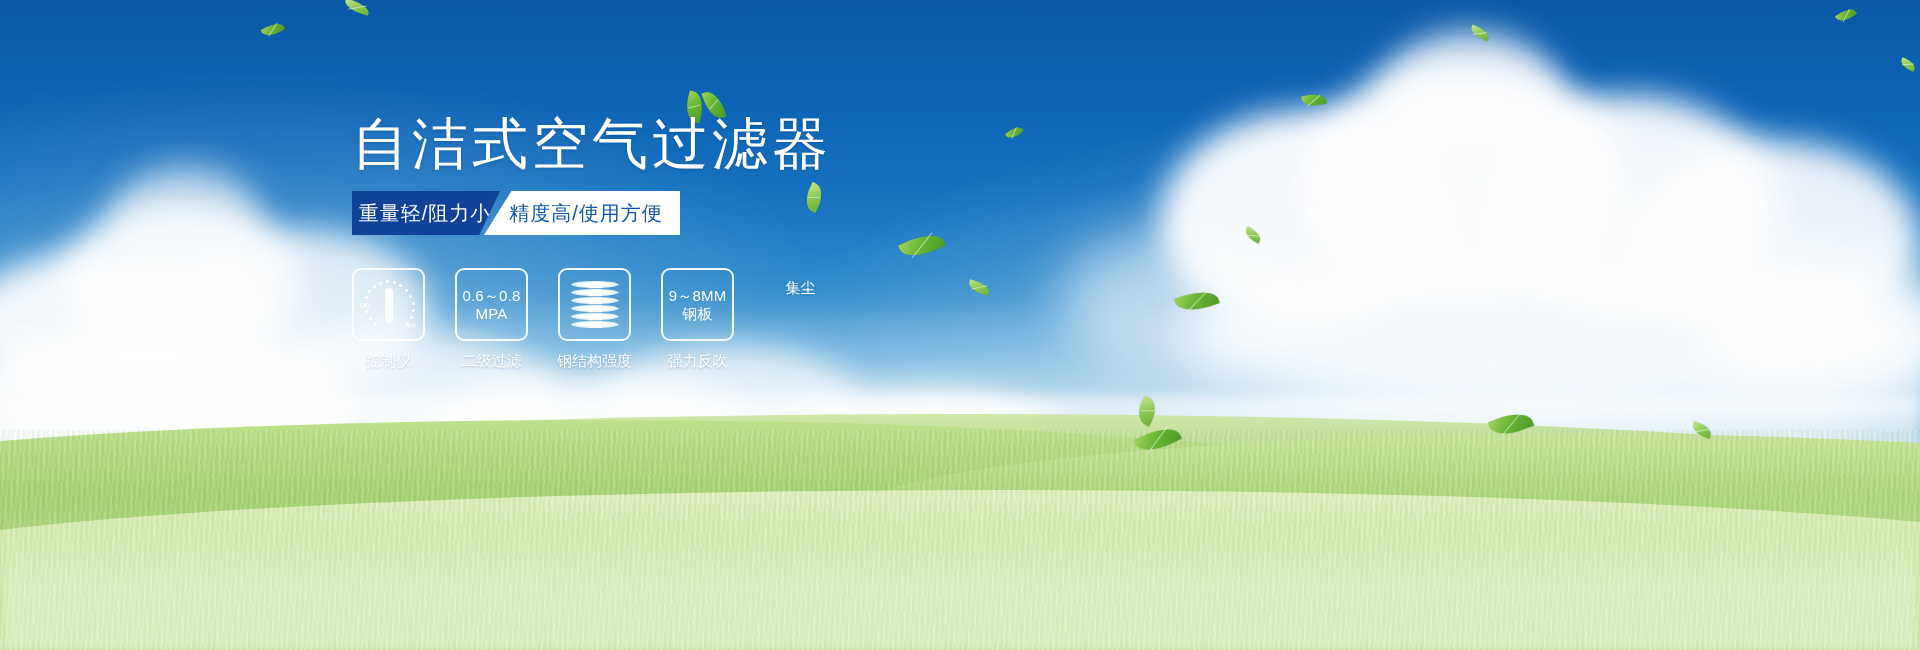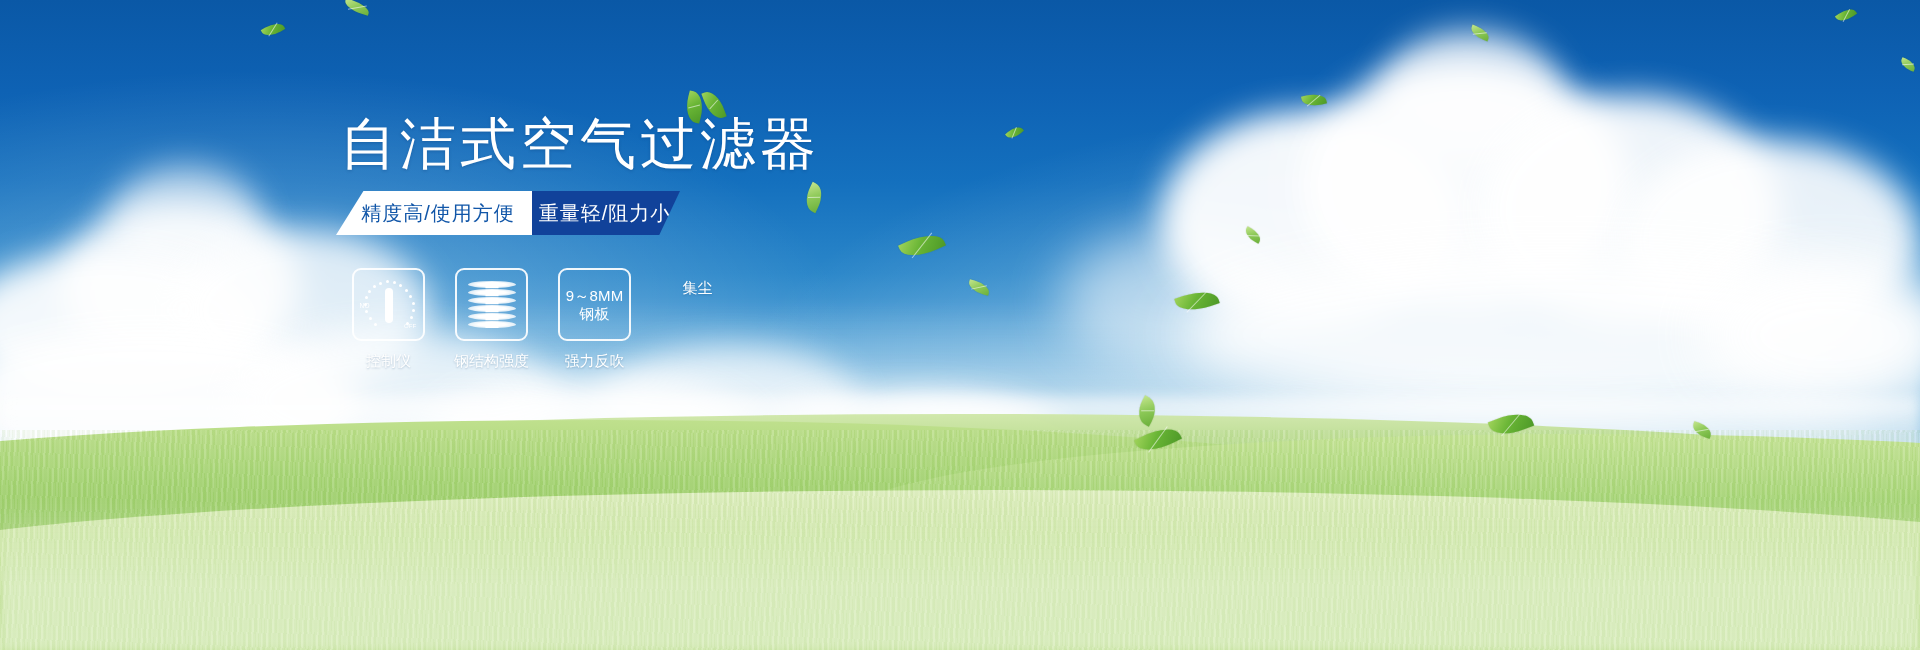--- a/index.html
+++ b/index.html
@@ -116,21 +116,21 @@
     background:linear-gradient(135deg,#9fd35a 0%,#69b535 45%,#4e9a28 100%);
     box-shadow:0 0 1px rgba(60,110,20,.5); }
   .leaf.pale{ background:linear-gradient(135deg,#c3e58c 0%,#8cc857 50%,#6cb03b 100%); }
   .leaf::after{ content:""; position:absolute; left:14%; top:48%; width:72%; height:1px;
     background:rgba(255,255,255,.55); transform:rotate(-28deg); }
 
   
   .content{ position:absolute; left:0; top:0; width:1920px; height:650px; }
 
   .title{
-    position:absolute; left:340px; top:114px;
+    position:absolute; left:352px; top:114px;
     font-size:56px; line-height:1.08; color:#ffffff; letter-spacing:4px;
     font-weight:400; text-shadow:0 1px 3px rgba(0,40,90,.25);
     white-space:nowrap;
   }
 
   .tagbar{ position:absolute; left:352px; top:191px; display:flex; height:44px; }
   .tag{
     display:flex; align-items:center; justify-content:center;
     font-size:20px; letter-spacing:1px; white-space:nowrap;
   }
@@ -251,22 +251,22 @@
   <div class="leaf" style="left:1490px; top:414px; width:42px; height:20px; transform:rotate(-22deg);"></div>
   <div class="leaf pale" style="left:1692px; top:424px; width:20px; height:12px; transform:rotate(18deg);"></div>
   <div class="leaf" style="left:1836px; top:10px;  width:20px; height:10px; transform:rotate(-34deg);"></div>
   <div class="leaf pale" style="left:1900px; top:60px;  width:16px; height:9px;  transform:rotate(24deg);"></div>
 
   <div class="content">
 
     <div class="title">自洁式空气过滤器</div>
 
     <div class="tagbar">
+      <div class="tag tag-a">重量轻/阻力小</div>
       <div class="tag tag-b">精度高/使用方便</div>
-      <div class="tag tag-a">重量轻/阻力小</div>
     </div>
 
     <div class="features">
 
       <div class="feature">
         <div class="fbox">
           <div class="gauge">
             <div class="needle"></div>
             <div class="dot" style="left:4px;  top:30px;"></div>
             <div class="dot" style="left:3px;  top:23px;"></div>
@@ -285,20 +285,27 @@
             <div class="dot" style="left:45px; top:42px;"></div>
             <div class="dot" style="left:8px;  top:37px;"></div>
             <div class="dot" style="left:13px; top:43px;"></div>
             <div class="no">NO</div>
             <div class="off">OFF</div>
           </div>
         </div>
         <div class="flabel">控制仪</div>
       </div>
 
+      <div class="feature">
+        <div class="fbox">
+          <div class="txt">0.6～0.8</div>
+          <div class="txt">MPA</div>
+        </div>
+        <div class="flabel">二级过滤</div>
+      </div>
 
       <div class="feature">
         <div class="fbox">
           <div class="coil">
             <div class="core"></div>
             <div class="ring" style="top:0px;"></div>
             <div class="ring" style="top:8px;"></div>
             <div class="ring" style="top:16px;"></div>
             <div class="ring" style="top:24px;"></div>
             <div class="ring" style="top:32px;"></div>

